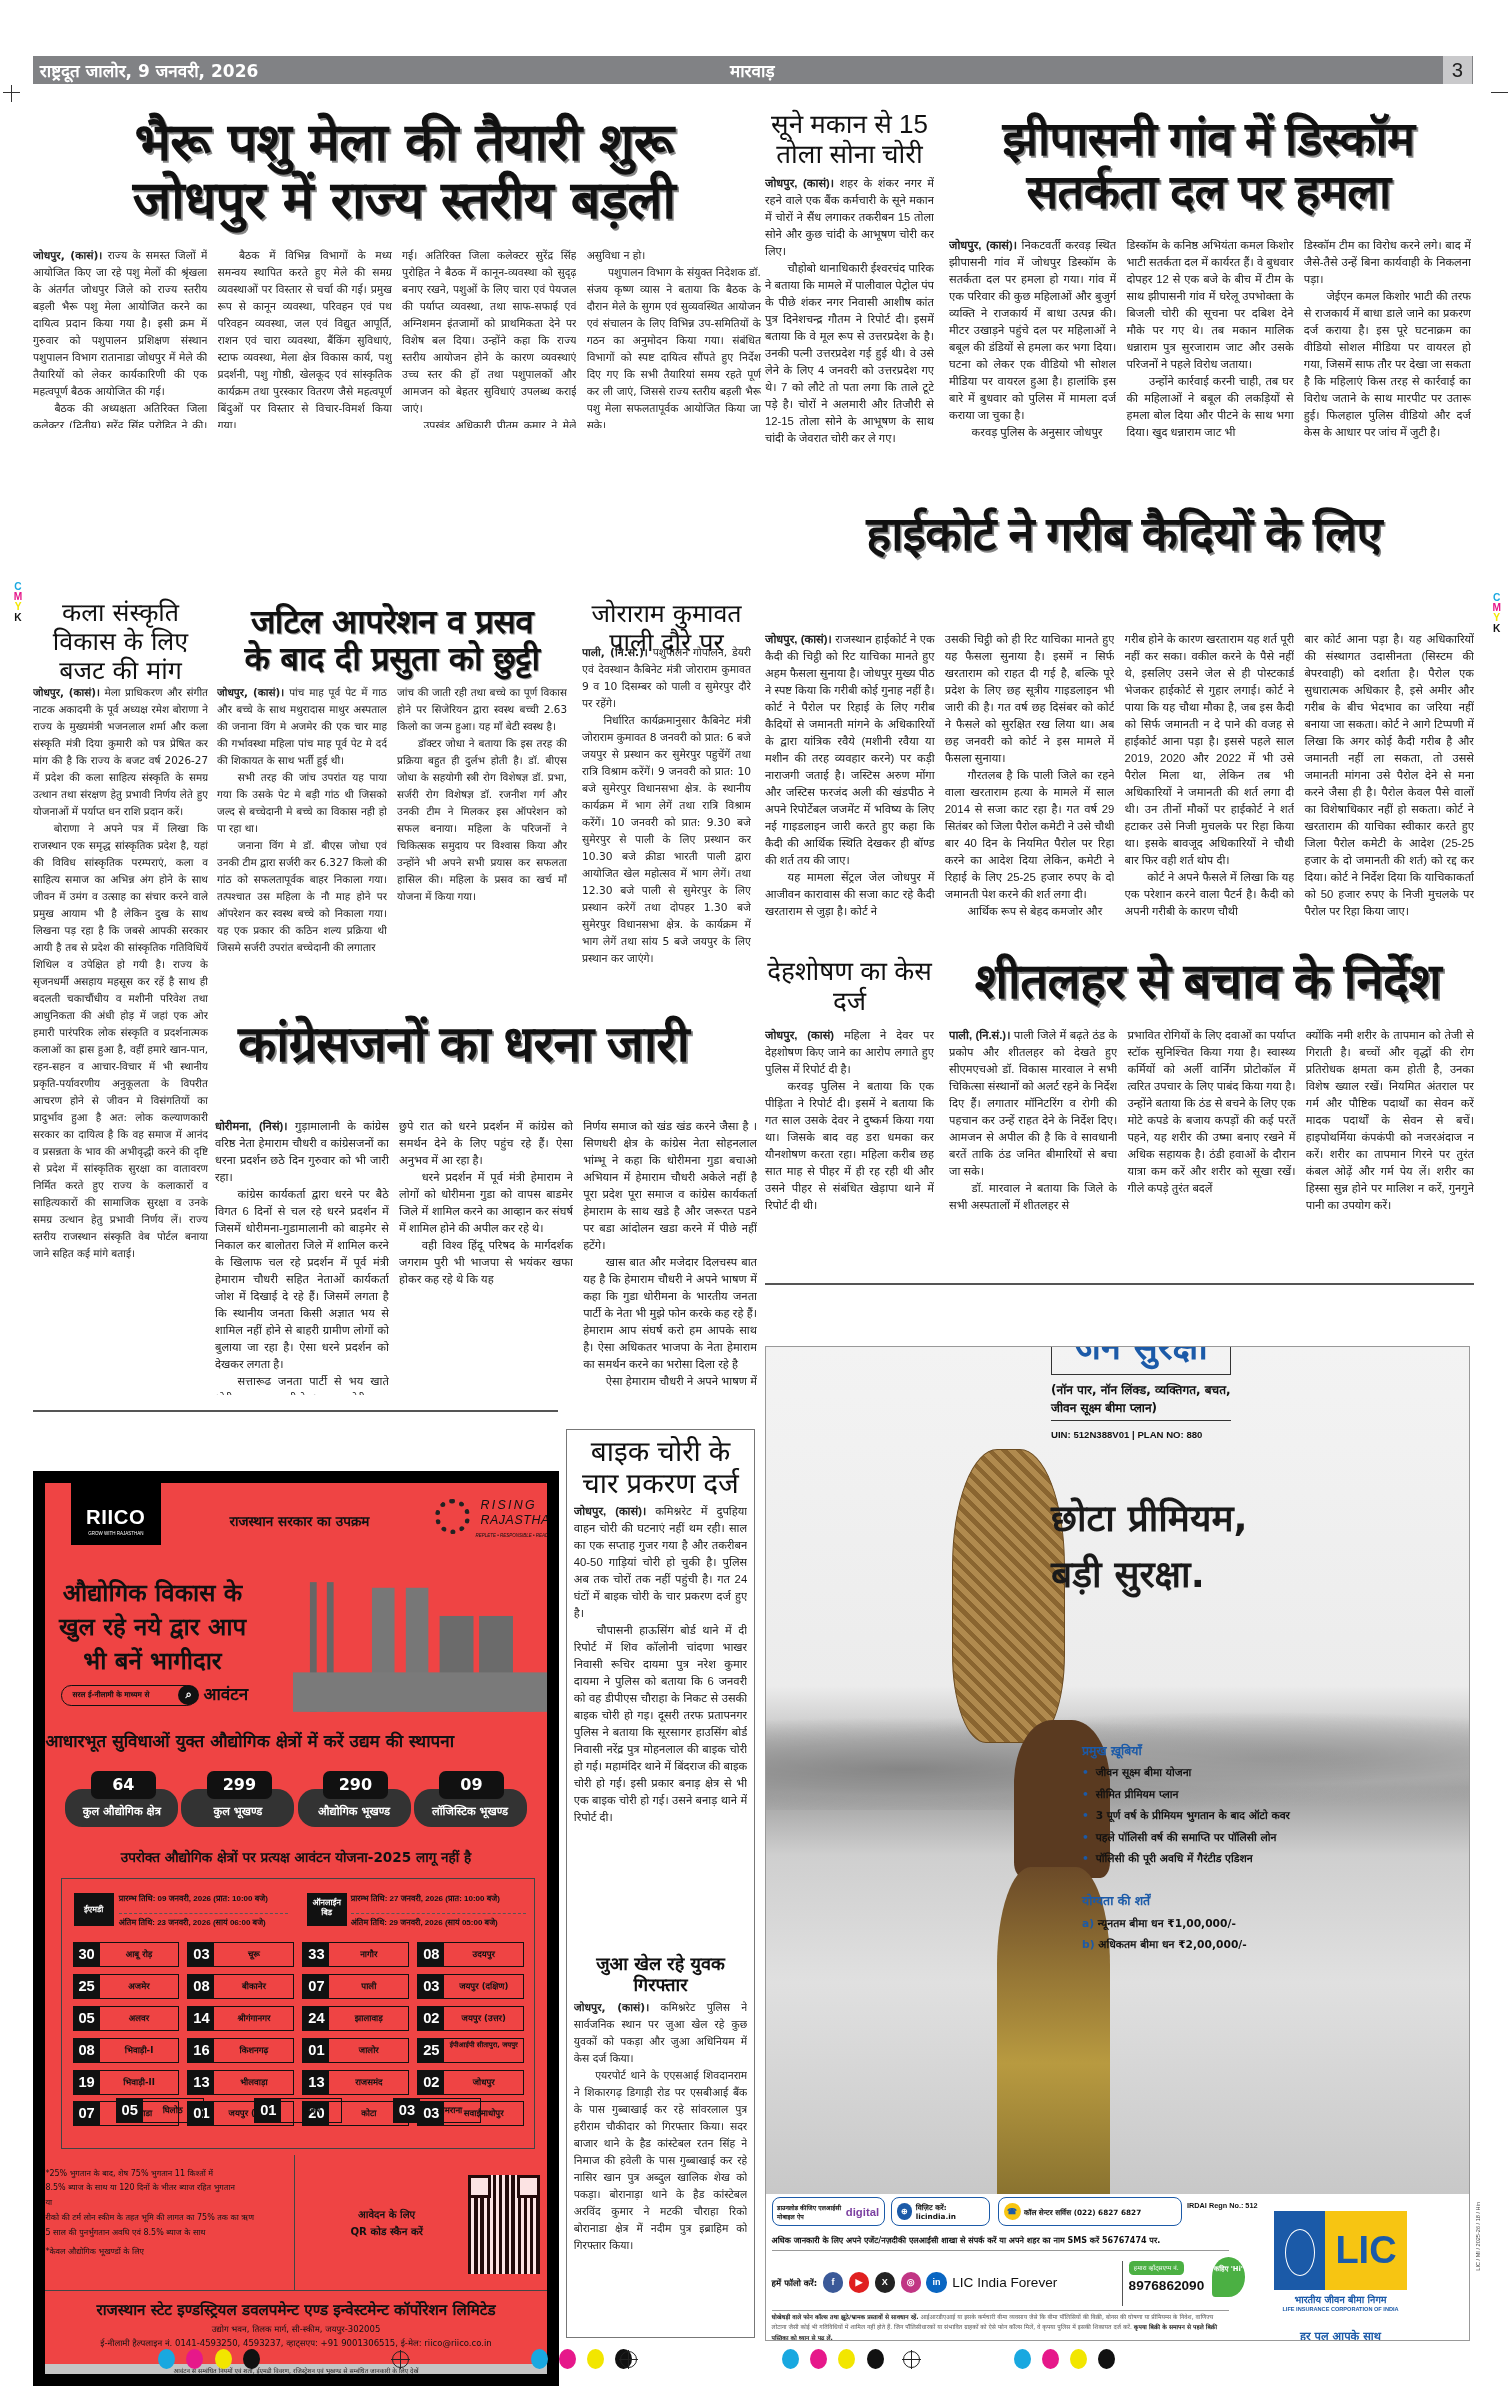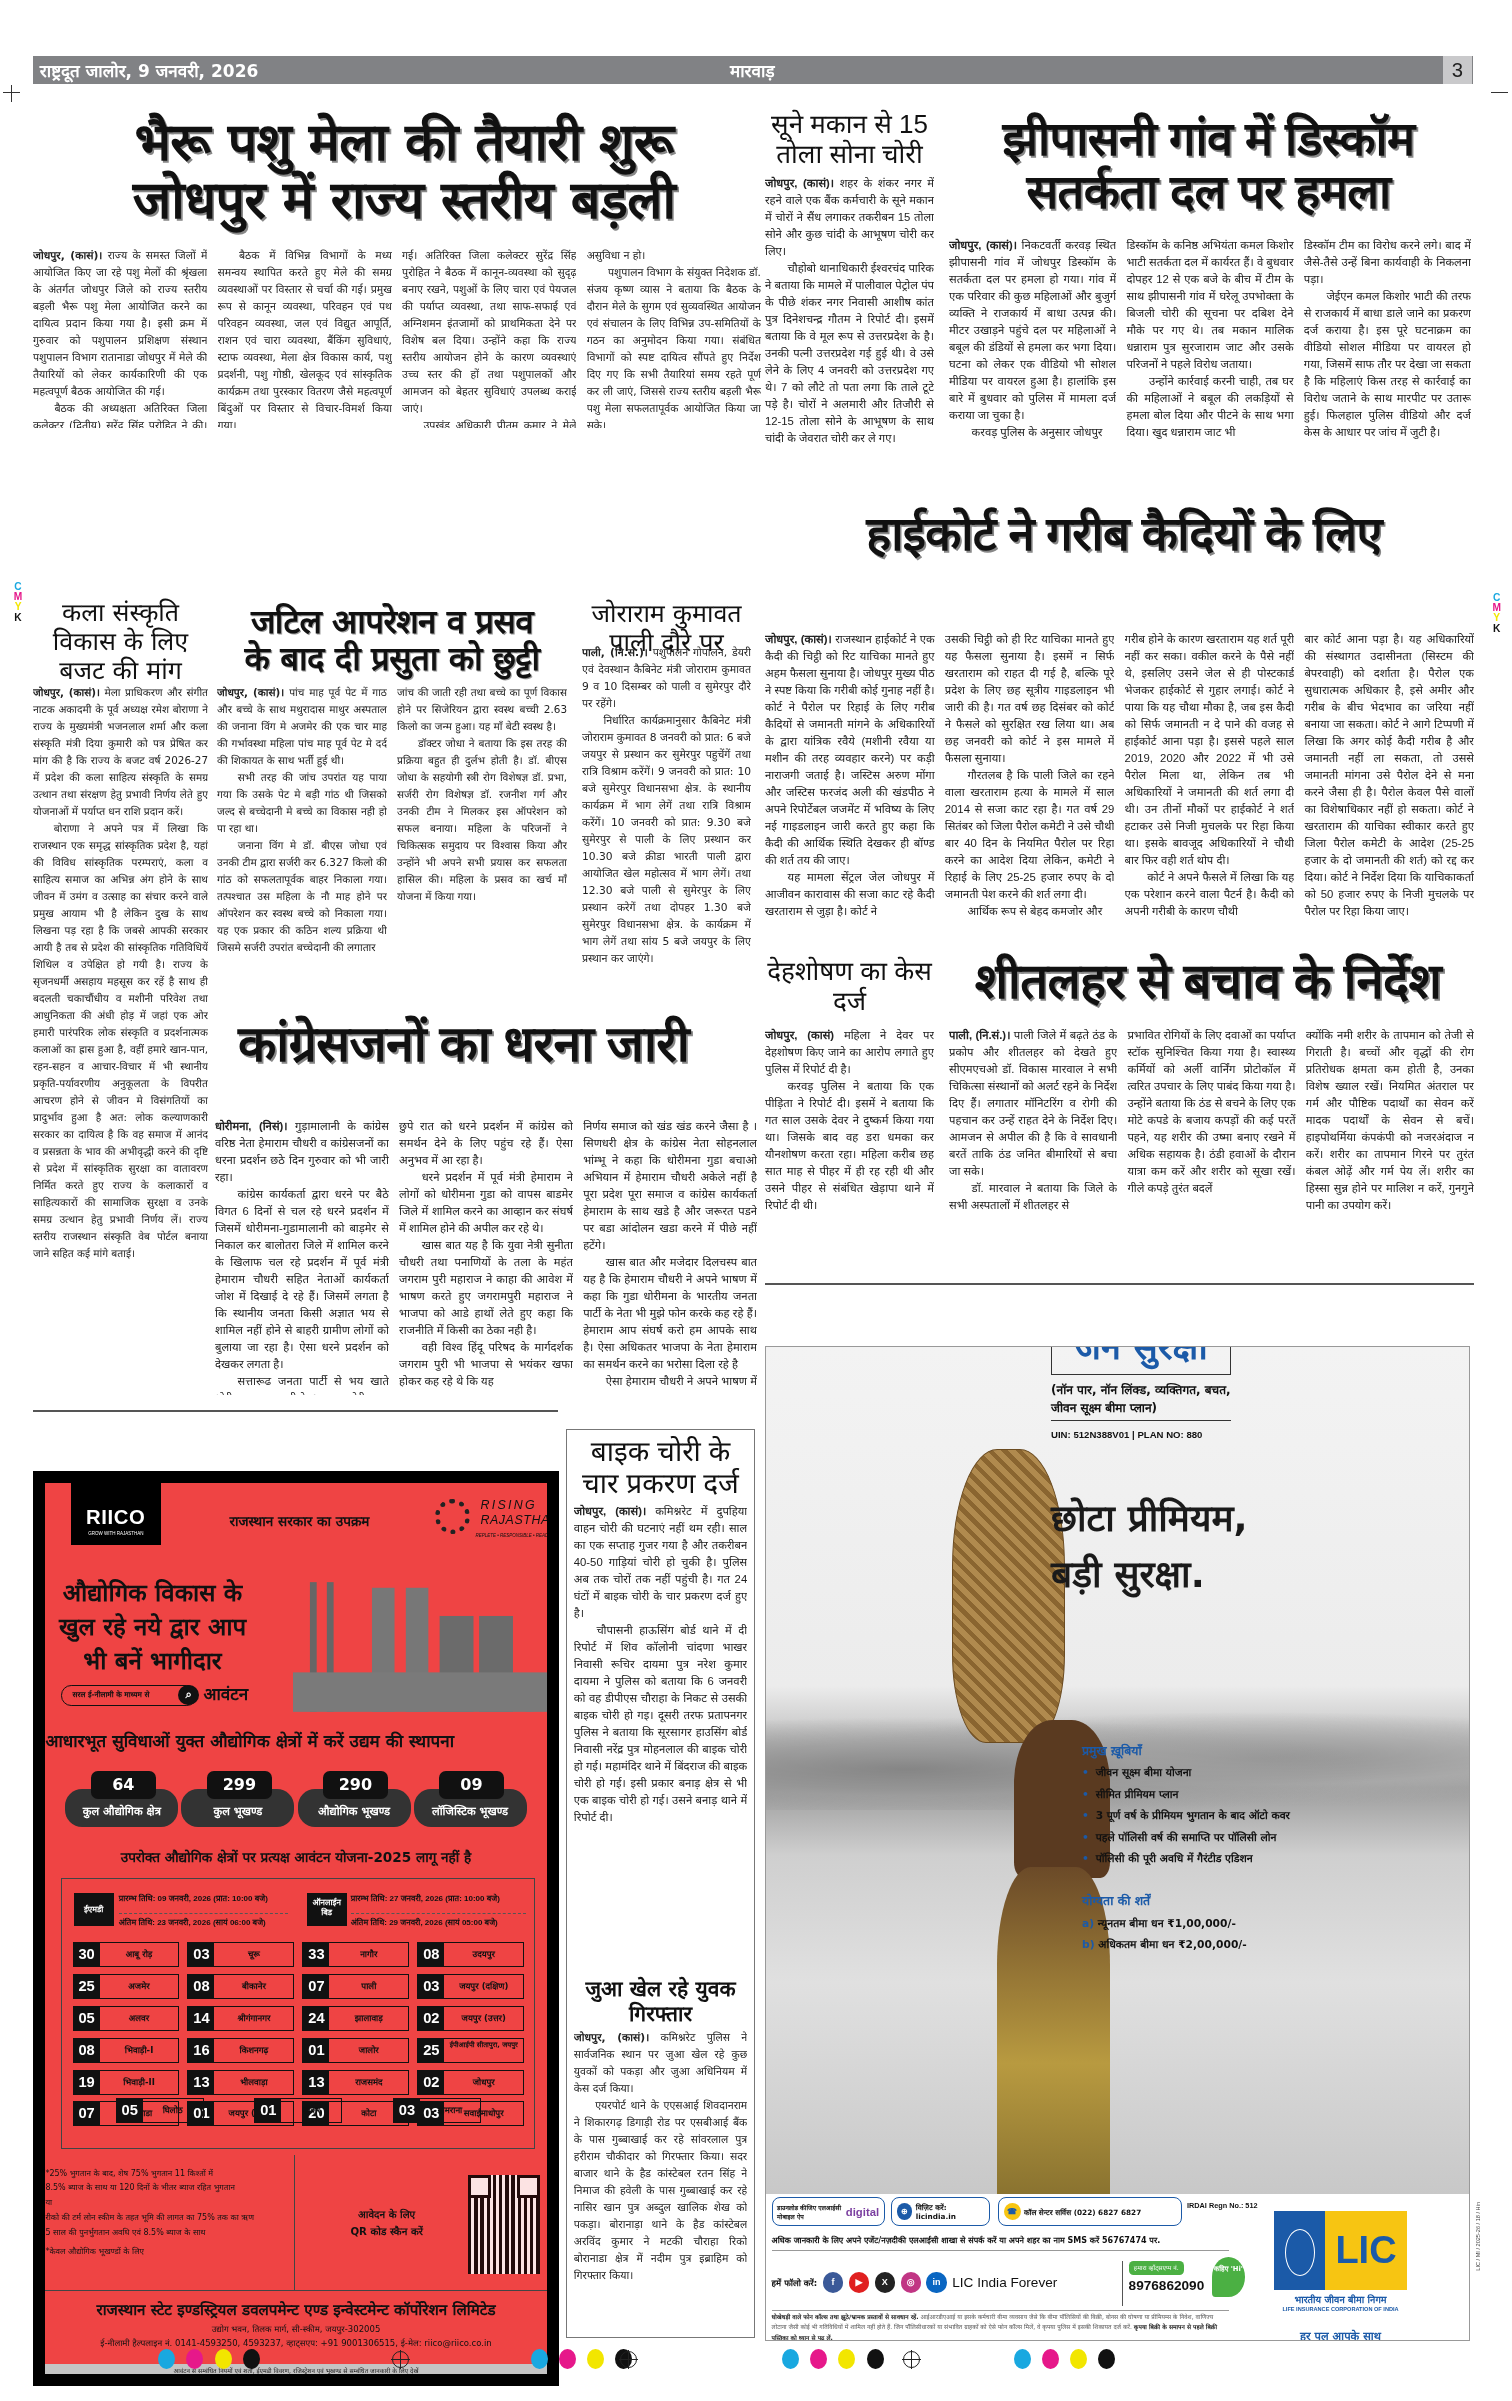--- a/index.html
+++ b/index.html
@@ -248,21 +248,20 @@
 <div class="abs hl" style="left:215px;top:1016px;width:497px;font-size:50px;text-align:center;font-family:'Liberation Sans',sans-serif">कांग्रेसजनों का धरना जारी</div>
 <div class="abs cols" style="left:215px;top:1118px;width:542px;height:277px">
   <div class="col cond">
     <p class="first"><b>धोरीमना, (निसं)।</b> <span>गुड़ामालानी के कांग्रेस वरिष्ठ नेता हेमाराम चौधरी व कांग्रेसजनों का धरना प्रदर्शन छठे दिन गुरुवार को भी जारी रहा।</span></p>
     <p>कांग्रेस कार्यकर्ता द्वारा धरने पर बैठे विगत 6 दिनों से चल रहे धरने प्रदर्शन में जिसमें धोरीमना-गुडामालानी को बाड़मेर से निकाल कर बालोतरा जिले में शामिल करने के खिलाफ चल रहे प्रदर्शन में पूर्व मंत्री हेमाराम चौधरी सहित नेताओं कार्यकर्ता जोश में दिखाई दे रहे हैं। जिसमें लगता है कि स्थानीय जनता किसी अज्ञात भय से शामिल नहीं होने से बाहरी ग्रामीण लोगों को बुलाया जा रहा है। ऐसा धरने प्रदर्शन को देखकर लगता है।</p>
     <p>सत्तारूढ जनता पार्टी से भय खाते धोरीमना गुडामालानी के आमजन चोरी</p>
   </div>
   <div class="col cond">
     <p class="first">छुपे रात को धरने प्रदर्शन में कांग्रेस को समर्थन देने के लिए पहुंच रहे हैं। ऐसा अनुभव में आ रहा है।</p>
     <p>धरने प्रदर्शन में पूर्व मंत्री हेमाराम ने लोगों को धोरीमना गुडा को वापस बाडमेर जिले में शामिल करने का आव्हान कर संघर्ष में शामिल होने की अपील कर रहे थे।</p>
-    <p>खास बात यह है कि युवा नेत्री सुनीता चौधरी तथा पनाणियों के तला के महंत जगराम पुरी महाराज ने काहा की आवेश में भाषण करते हुए जगरामपुरी महाराज ने भाजपा को आडे हाथों लेते हुए कहा कि राजनीति में किसी का ठेका नही है।</p>
     <p>वही विश्व हिंदू परिषद के मार्गदर्शक जगराम पुरी भी भाजपा से भयंकर खफा होकर कह रहे थे कि यह</p>
   </div>
   <div class="col cond">
     <p class="first">निर्णय समाज को खंड खंड करने जैसा है । सिणधरी क्षेत्र के कांग्रेस नेता सोहनलाल भांम्भू ने कहा कि धोरीमना गुडा बचाओ अभियान में हेमाराम चौधरी अकेले नहीं है पूरा प्रदेश पूरा समाज व कांग्रेस कार्यकर्ता हेमाराम के साथ खडे है और जरूरत पडने पर बडा आंदोलन खडा करने में पीछे नहीं हटेंगे।</p>
     <p>खास बात और मजेदार दिलचस्प बात यह है कि हेमाराम चौधरी ने अपने भाषण में कहा कि गुडा धोरीमना के भारतीय जनता पार्टी के नेता भी मुझे फोन करके कह रहे हैं। हेमाराम आप संघर्ष करो हम आपके साथ है। ऐसा अधिकतर भाजपा के नेता हेमाराम का समर्थन करने का भरोसा दिला रहे है</p>
     <p>ऐसा हेमाराम चौधरी ने अपने भाषण में कहा।</p>
   </div>
 </div>
 
 <div class="abs hl-cond" style="left:765px;top:957px;width:169px;font-size:26px">देहशोषण का केस दर्ज</div>
@@ -285,21 +284,21 @@
   </div>
 </div>
 <div class="abs rule" style="left:765px;top:1283px;width:709px;height:1.7px"></div>
 
 <div class="abs boxed" style="left:566px;top:1429px;width:189px;height:909px;padding:5.6px 6.8px">
   <div class="hl-cond" style="font-size:28px">बाइक चोरी के चार प्रकरण दर्ज</div>
   <div class="col cond" style="margin-top:3.4px;height:440px">
     <p class="first"><b>जोधपुर, (कासं)।</b> <span>कमिश्नरेट में दुपहिया वाहन चोरी की घटनाएं नहीं थम रही। साल का एक सप्ताह गुजर गया है और तकरीबन 40-50 गाड़ियां चोरी हो चुकी है। पुलिस अब तक चोरों तक नहीं पहुंची है। गत 24 घंटों में बाइक चोरी के चार प्रकरण दर्ज हुए है।</span></p>
     <p>चौपासनी हाऊसिंग बोर्ड थाने में दी रिपोर्ट में शिव कॉलोनी चांदणा भाखर निवासी रूचिर दायमा पुत्र नरेश कुमार दायमा ने पुलिस को बताया कि 6 जनवरी को वह डीपीएस चौराहा के निकट से उसकी बाइक चोरी हो गइ। दूसरी तरफ प्रतापनगर पुलिस ने बताया कि सूरसागर हाउसिंग बोर्ड निवासी नरेंद्र पुत्र मोहनलाल की बाइक चोरी हो गई। महामंदिर थाने में बिंदराज की बाइक चोरी हो गई। इसी प्रकार बनाड़ क्षेत्र से भी एक बाइक चोरी हो गई। उसने बनाड़ थाने में रिपोर्ट दी।</p>
   </div>
-  <div class="hl-light" style="font-size:21px;font-weight:bold;margin-top:34px">जुआ खेल रहे युवक गिरफ्तार</div>
+  <div class="hl-light" style="font-size:18px;font-weight:bold;margin-top:11px">जुआ खेल रहे युवक गिरफ्तार</div>
   <div class="col" style="margin-top:3.4px;height:305px;font-size:10.7px">
     <p class="first"><b>जोधपुर, (कासं)।</b> <span>कमिश्नरेट पुलिस ने सार्वजनिक स्थान पर जुआ खेल रहे कुछ युवकों को पकड़ा और जुआ अधिनियम में केस दर्ज किया।</span></p>
     <p>एयरपोर्ट थाने के एएसआई शिवदानराम ने शिकारगढ़ डिगाड़ी रोड पर एसबीआई बैंक के पास गुब्बाखाई कर रहे सांवरलाल पुत्र हरीराम चौकीदार को गिरफ्तार किया। सदर बाजार थाने के हैड कांस्टेबल रतन सिंह ने निमाज की हवेली के पास गुब्बाखाई कर रहे नासिर खान पुत्र अब्दुल खालिक शेख को पकड़ा। बोरानाड़ा थाने के हैड कांस्टेबल अरविंद कुमार ने मटकी चौराहा रिको बोरानाडा क्षेत्र में नदीम पुत्र इब्राहिम को गिरफ्तार किया।</p>
   </div>
 </div>
 <div class="abs rule" style="left:33px;top:1410px;width:525px;height:1.7px"></div>
 
 <div class="abs riico">
   <div class="riico-in">
     <div class="riico-logo">

